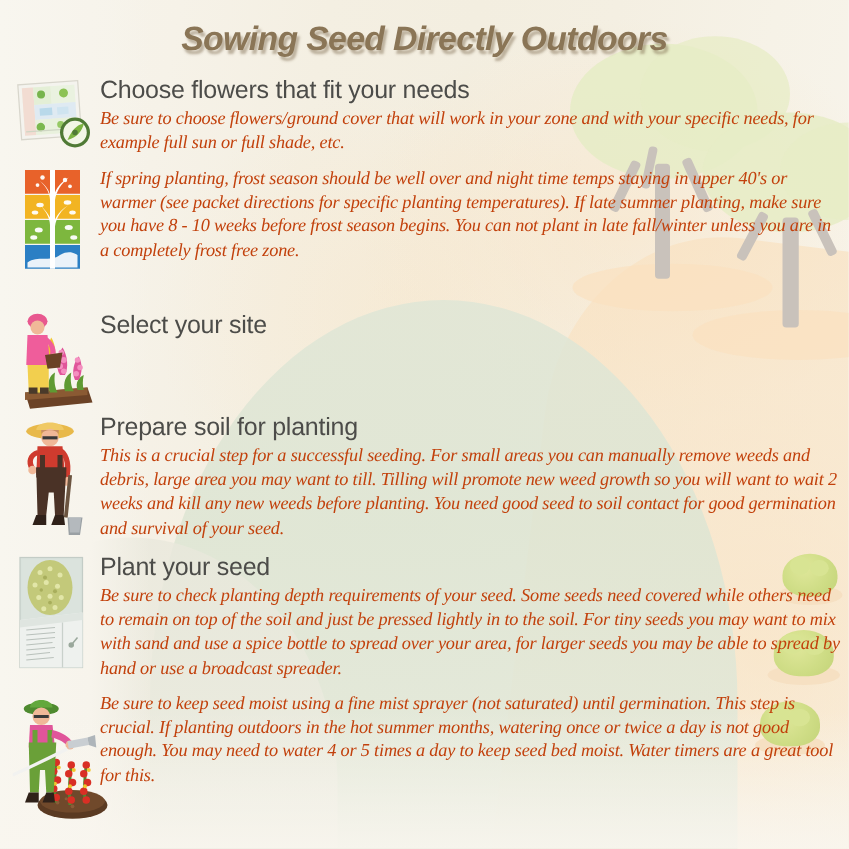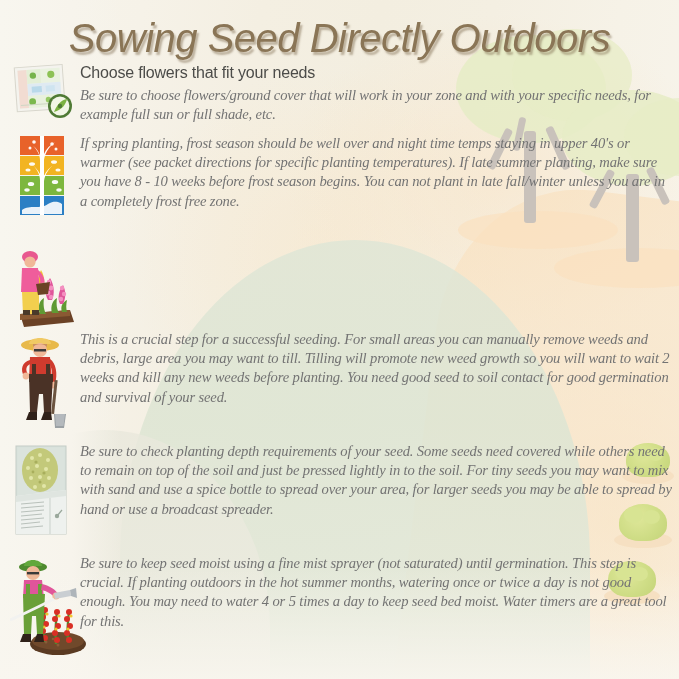--- a/index.html
+++ b/index.html
@@ -113,22 +113,22 @@
   #bush-2 { left: 614px; top: 500px; width: 58px; height: 48px; }
   #bush-3 { left: 604px; top: 558px; width: 56px; height: 46px; }
 
   
   #title {
     position: absolute;
     left: 0; top: 16px;
     width: 679px;
     text-align: center;
     font-family: "Liberation Sans", sans-serif;
-    font-size: 40px;
-    font-weight: normal;
+    font-size: 27px;
+    font-weight: bold;
     font-style: italic;
     letter-spacing: -0.5px;
     color: #8a7556;
     text-shadow: 2px 3px 2px rgba(120,100,70,0.45);
     z-index: 20;
   }
 
   
   #steps {
     position: absolute;
@@ -145,34 +145,34 @@
     left: 10px;
     top: 0;
   }
   .step-text {
     position: absolute;
     left: 80px;
     width: 595px;
   }
   .step-heading {
     font-family: "Liberation Sans", sans-serif;
-    font-size: 16px;
+    font-size: 20px;
     font-weight: normal;
     color: #4c4c49;
     line-height: 25px;
     letter-spacing: -0.2px;
     margin: 0 0 1px 0;
     white-space: nowrap;
   }
   .step-body {
     font-family: "Liberation Serif", serif;
     font-style: italic;
     font-size: 14.6px;
     line-height: 19.2px;
-    color: #737373;
+    color: #c2410c;
     letter-spacing: -0.15px;
     margin: 0;
   }
 
   #step-0 { top: 60px; }
   #step-1 { top: 134px; }
   #step-2 { top: 248px; }
   #step-3 { top: 330px; }
   #step-4 { top: 442px; }
   #step-5 { top: 554px; }
@@ -340,20 +340,21 @@
             <circle cx="33" cy="38" r="3.2" fill="#f0b898"></circle>
             <path d="M12 44 L29 44 L29 66 L13 66 Z" fill="#f2cf4e"></path>
             <rect x="13" y="62" width="7" height="5" fill="#4a3a2a"></rect>
             <rect x="22" y="62" width="7" height="5" fill="#4a3a2a"></rect>
 
             <path d="M26 36 L40 34 L38 46 L28 47 Z" fill="#6b4226"></path>
           </g>
         </svg>
       </div>
       <div class="step-text">
+        <div class="step-heading">Select your site</div>
       </div>
     </div>
 
     <div class="step" id="step-3">
       <div class="step-icon">
         <svg class="icon-art" width="64" height="104" viewBox="0 0 64 104">
 
           <ellipse cx="30" cy="15" rx="19" ry="6" fill="#e8b94a"></ellipse>
           <path d="M19 14 C19 6 41 6 41 14 Z" fill="#f0c964"></path>
 
@@ -376,20 +377,21 @@
 
           <path d="M19 82 L27 82 L27 90 L16 90 Z" fill="#2f2119"></path>
           <path d="M34 82 L41 82 L42 90 L31 90 Z" fill="#2f2119"></path>
 
           <rect x="43" y="50" width="3" height="34" fill="#6b5440" transform="rotate(6 44 66)"></rect>
           <path d="M44 84 L56 84 L54 98 L45 98 Z" fill="#9aa0a4"></path>
           <path d="M45 84 L55 84 L53.5 96 L46 96 Z" fill="#b4b9bd"></path>
         </svg>
       </div>
       <div class="step-text">
+        <div class="step-heading">Prepare soil for planting</div>
         <div class="step-body">This is a crucial step for a successful seeding. For small areas you can manually remove weeds and debris, large area you may want to till. Tilling will promote new weed growth so you will want to wait 2 weeks and kill any new weeds before planting. You need good seed to soil contact for good germination and survival of your seed.</div>
       </div>
     </div>
 
     <div class="step" id="step-4">
       <div class="step-icon">
         <svg class="icon-art" width="62" height="96" viewBox="0 0 62 96">
           <rect x="6" y="4" width="50" height="88" fill="#d9e2dc" stroke="#c3ccc6" stroke-width="1"></rect>
           <rect x="8" y="6" width="46" height="48" fill="#dbe3dd"></rect>
 
@@ -427,20 +429,21 @@
             <line x1="11" y1="86" x2="33" y2="84"></line>
           </g>
           <line x1="40" y1="56" x2="40" y2="92" stroke="#c9d1cb" stroke-width="1"></line>
           <g fill="#9aa89c">
             <circle cx="47" cy="74" r="2.2"></circle>
             <path d="M47 74 L52 68" stroke="#9aa89c" stroke-width="1.2"></path>
           </g>
         </svg>
       </div>
       <div class="step-text">
+        <div class="step-heading">Plant your seed</div>
         <div class="step-body">Be sure to check planting depth requirements of  your seed.  Some seeds need covered while others need to remain on top of the soil and just be pressed lightly in to the  soil. For tiny seeds you may want to mix with sand and use a spice bottle to spread over your area, for larger seeds you may be able to spread by hand or use a broadcast spreader.</div>
       </div>
     </div>
 
     <div class="step" id="step-5">
       <div class="step-icon">
         <svg class="icon-art" width="78" height="104" viewBox="0 0 78 104">
 
           <ellipse cx="48" cy="90" rx="28" ry="11" fill="#5a3a22"></ellipse>
           <ellipse cx="48" cy="87" rx="26" ry="9" fill="#70492b"></ellipse>

